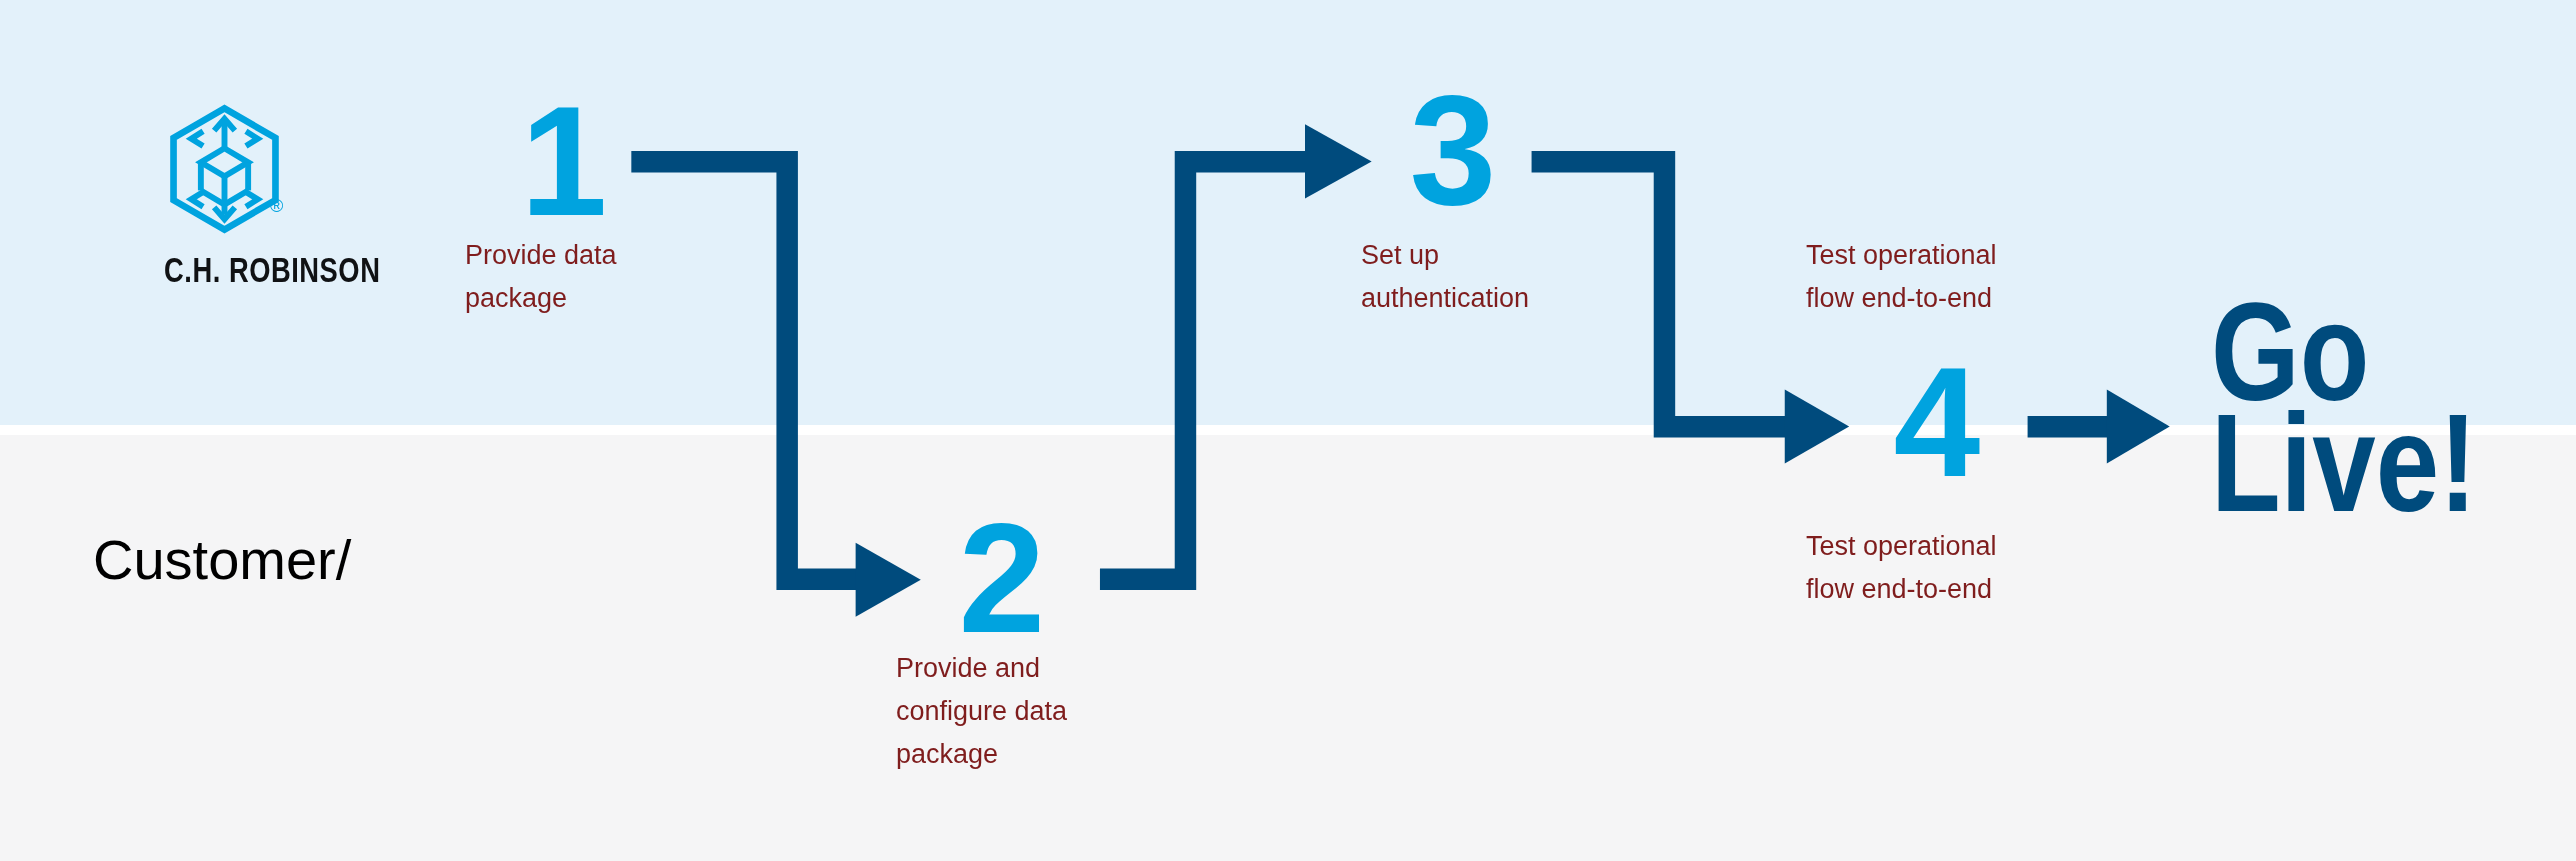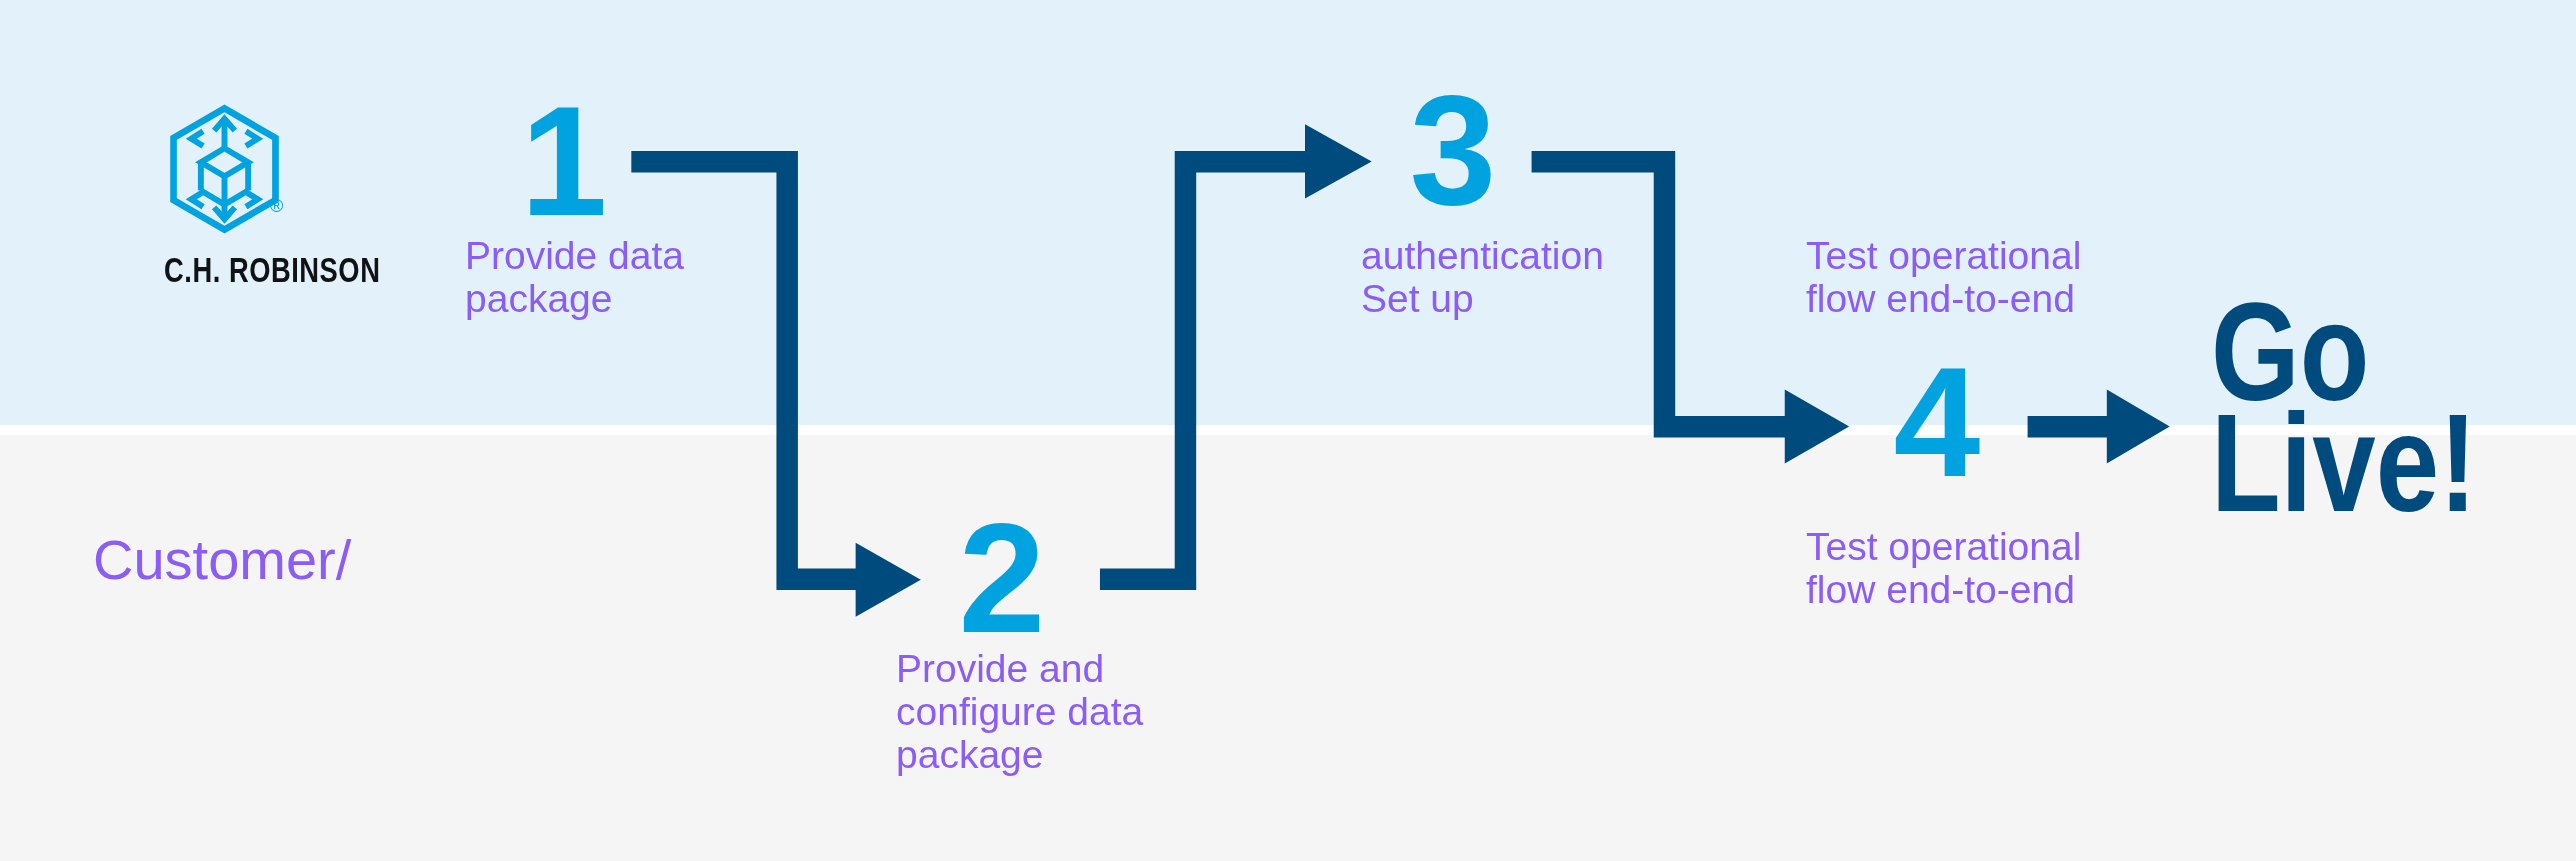--- a/index.html
+++ b/index.html
@@ -27,27 +27,27 @@
   }
   .arrow-layer { position: absolute; left: 0; top: 0; width: 2576px; height: 861px; }
   .step-num {
     position: absolute;
     transform: translate(-50%, -50%);
     font-size: 156px; font-weight: bold; line-height: 1;
     color: #00A3DF; white-space: nowrap;
   }
   .step-label {
     position: absolute;
-    font-size: 39px; line-height: 43px;
-    color: #8b5cf6; white-space: nowrap;
+    font-size: 27px; line-height: 43px;
+    color: #7f1d1d; white-space: nowrap;
   }
   .lane-label {
     position: absolute; left: 93px; top: 528px;
     font-size: 56px; line-height: 64px;
-    color: #8b5cf6; white-space: nowrap; text-align: center;
+    color: #000000; white-space: nowrap; text-align: center;
   }
   .go-live {
     position: absolute; left: 2211px; top: 296px;
     font-size: 139px; line-height: 111px; font-weight: bold;
     color: #004B7D; white-space: nowrap;
     transform: scaleX(0.82); transform-origin: left top;
   }
   .wordmark {
     position: absolute; left: 164px; top: 252px;
     font-size: 35px; line-height: 35px; font-weight: bold;
@@ -115,22 +115,22 @@
     <div>package</div>
   </div>
 
   <div class="step-label" style="left:896px; top:647px;">
     <div>Provide and</div>
     <div>configure data</div>
     <div>package</div>
   </div>
 
   <div class="step-label" style="left:1361px; top:234px;">
+    <div>Set up</div>
     <div>authentication</div>
-    <div>Set up</div>
   </div>
 
   <div class="step-label" style="left:1806px; top:234px;">
     <div>Test operational</div>
     <div>flow end-to-end</div>
   </div>
 
   <div class="step-label" style="left:1806px; top:525px;">
     <div>Test operational</div>
     <div>flow end-to-end</div>

